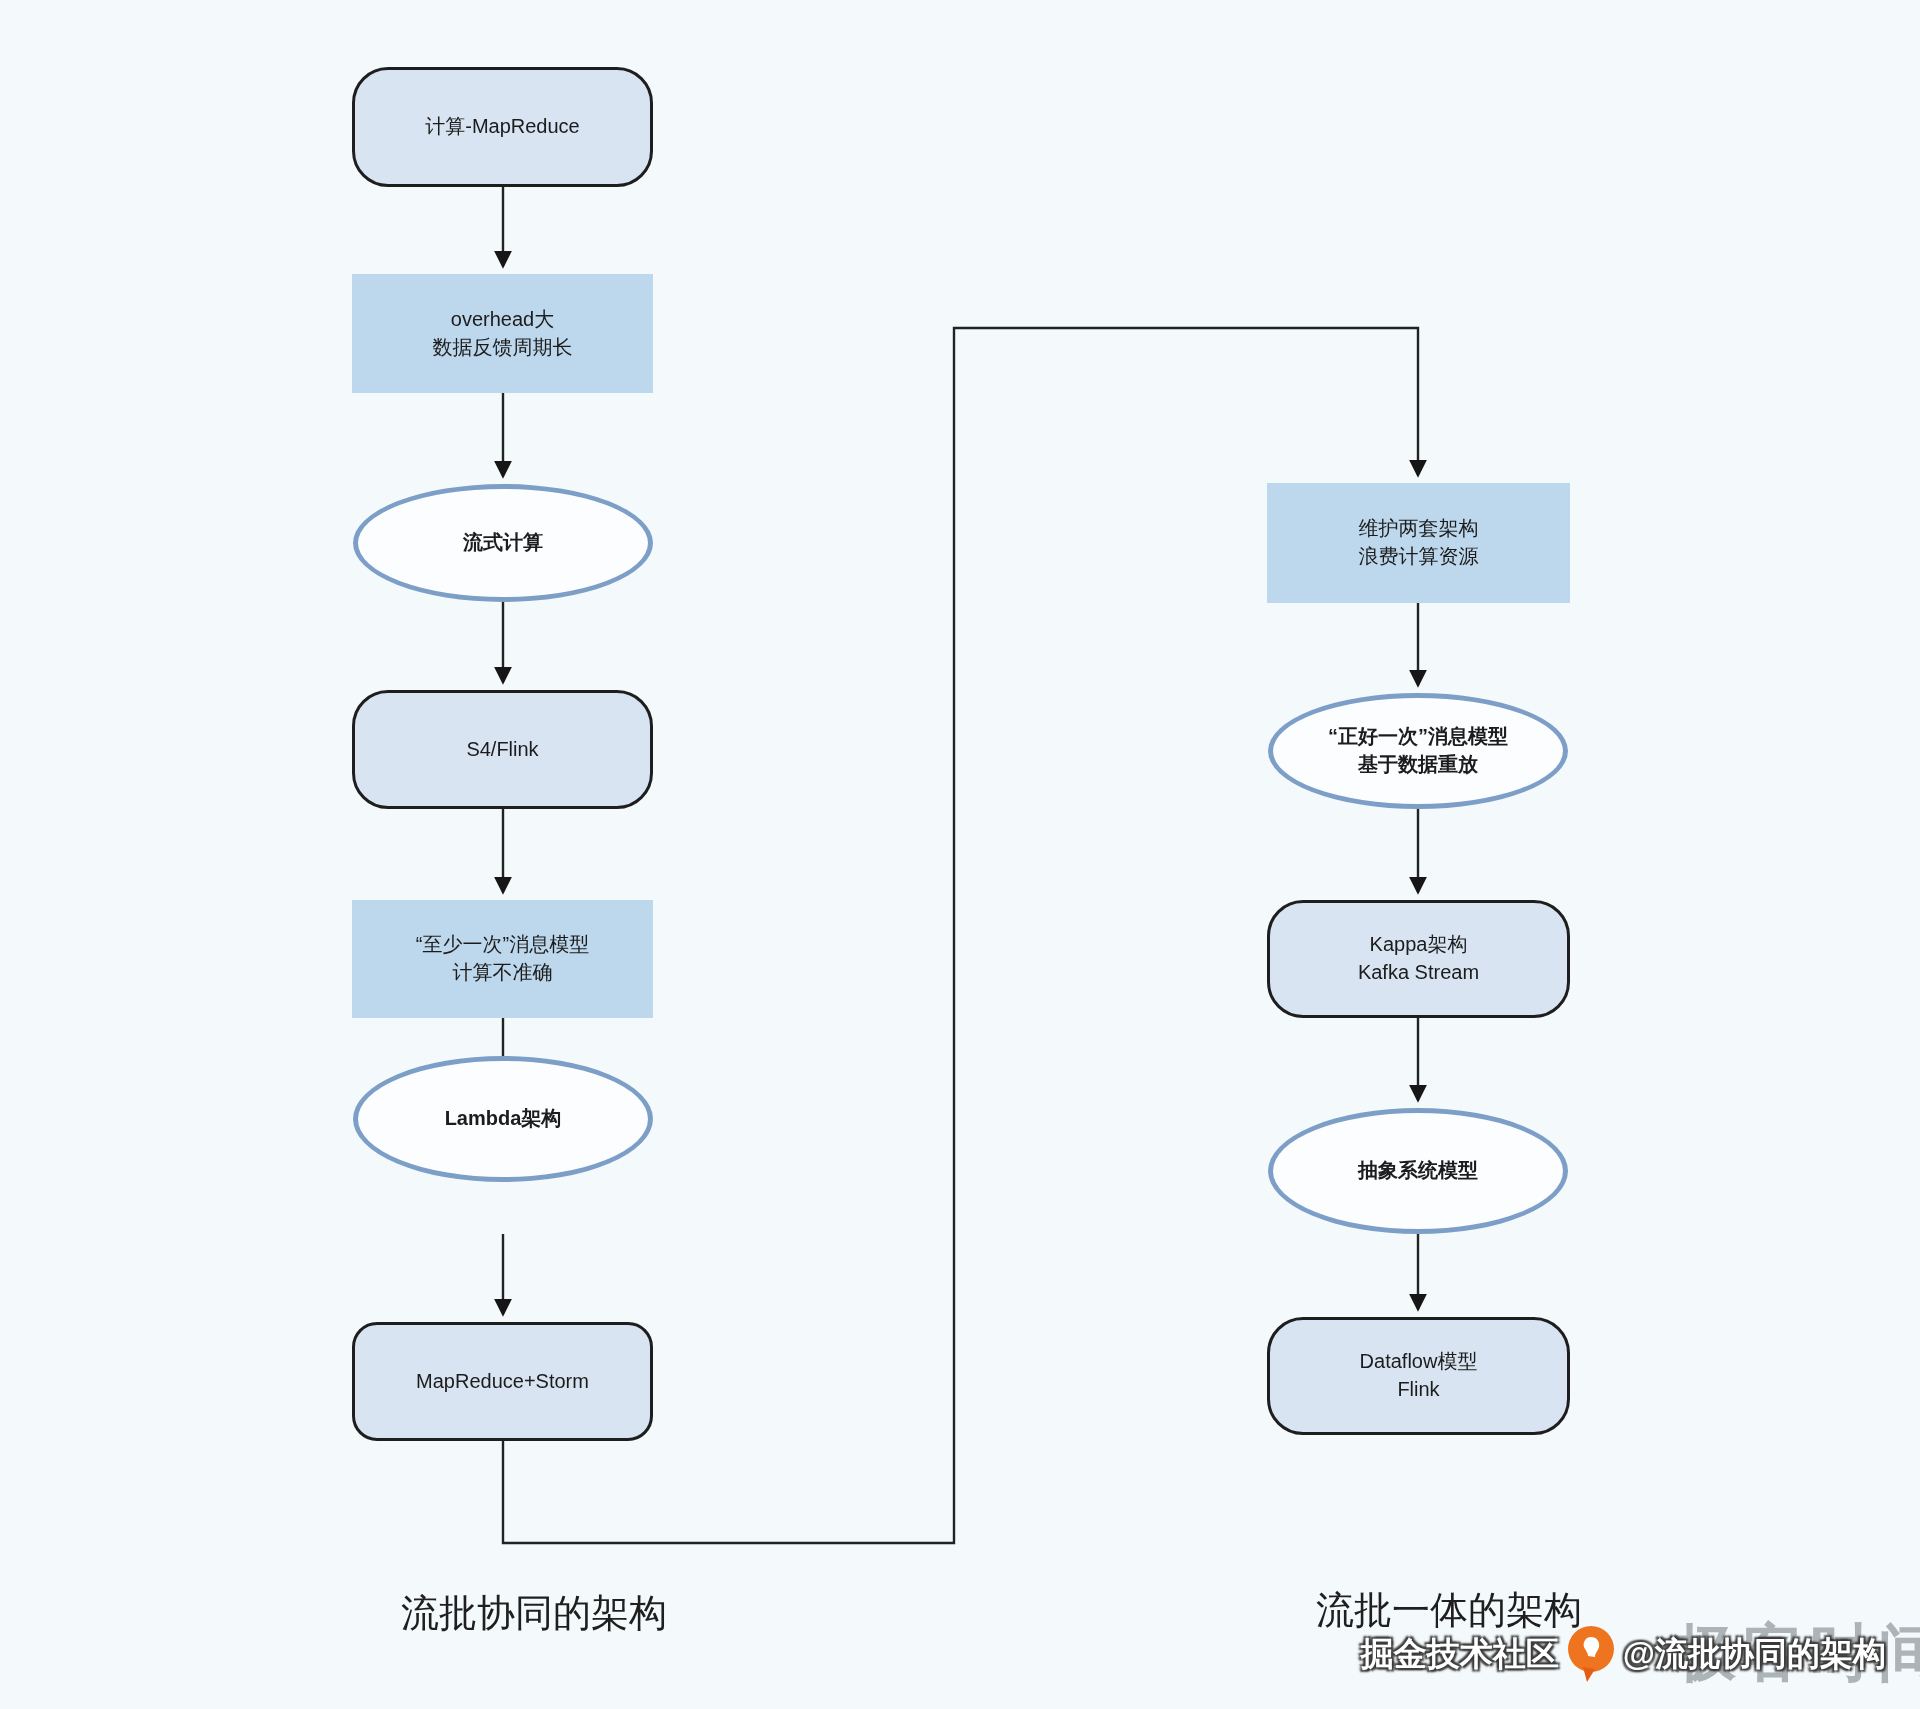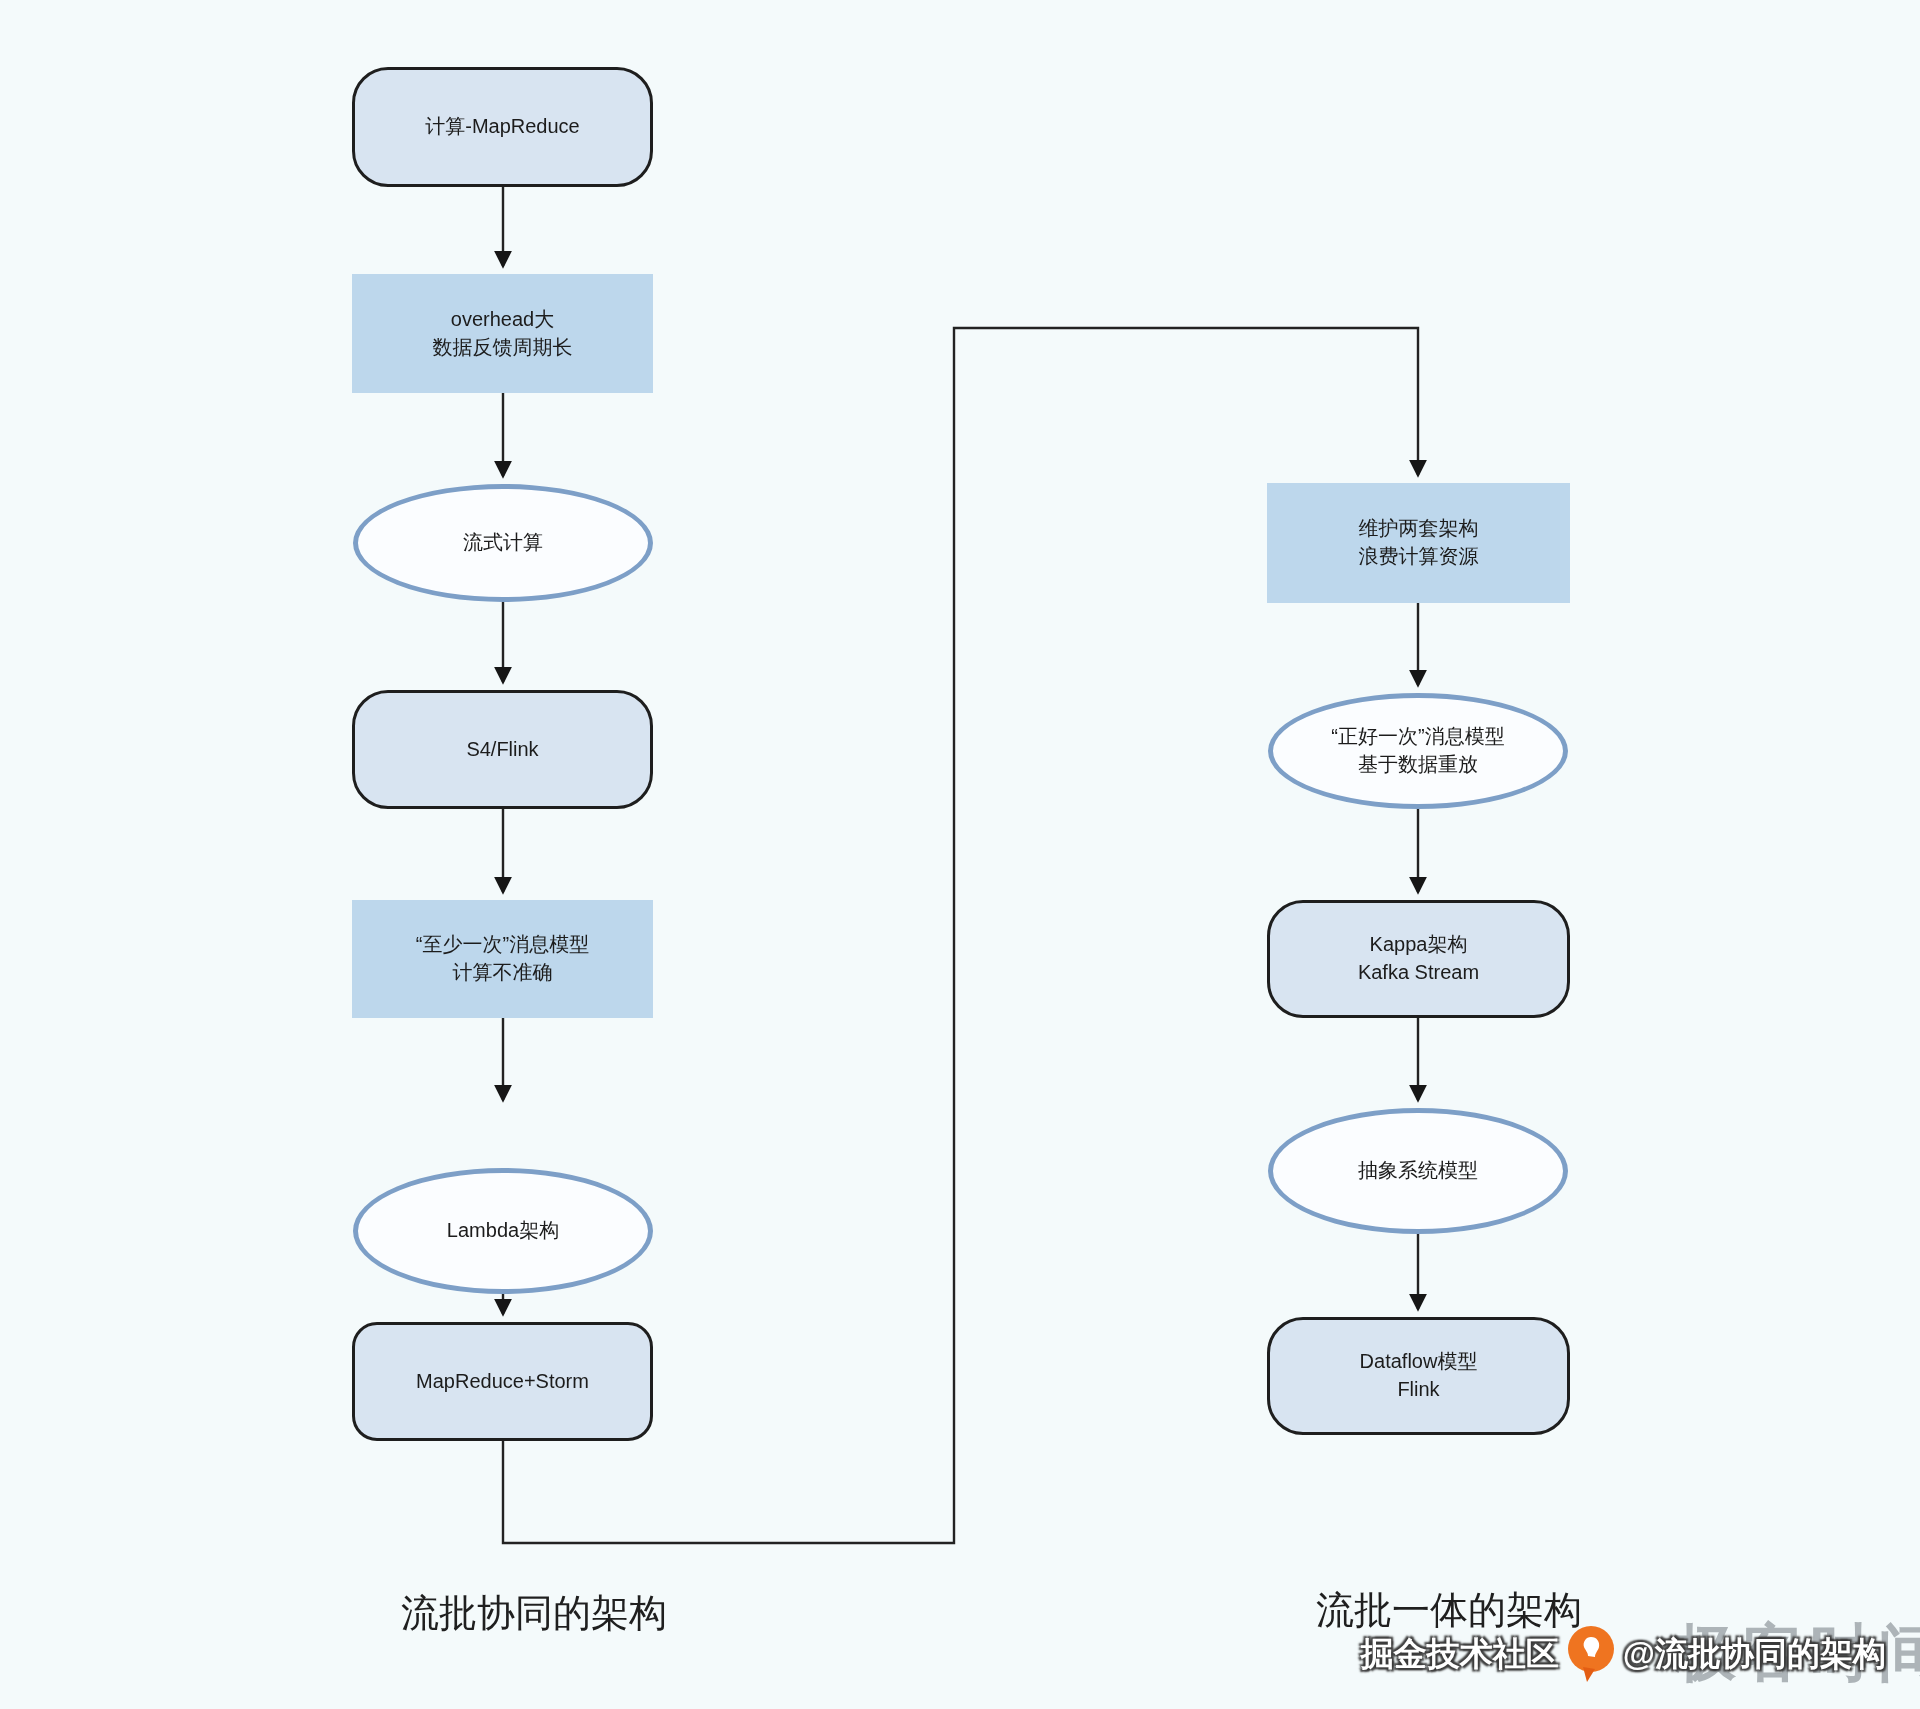--- a/index.html
+++ b/index.html
@@ -26,20 +26,21 @@
     border-radius:36px;
   }
   .shape-rect{
     background:#bdd7ec;
     border:none;
   }
   .shape-ellipse{
     background:#fbfdff;
     border:5px solid #7d9fc7;
     border-radius:50%;
+    font-weight:bold;
   }
   .caption{
     position:absolute;
     font-size:38px;color:#1f1f1f;
     text-align:center;white-space:nowrap;
     transform:translateX(-50%);
     margin-left:31px;
   }
   
   .wm-wrap{position:absolute;right:0;bottom:0;width:480px;height:100px;}
@@ -92,21 +93,21 @@
   <div class="node shape-rect" style="left:352px;top:274px;width:301px;height:119px;">overhead大
 数据反馈周期长</div>
 
   <div class="node shape-ellipse" style="left:353px;top:484px;width:300px;height:118px;">流式计算</div>
 
   <div class="node shape-rounded" style="left:352px;top:690px;width:301px;height:119px;">S4/Flink</div>
 
   <div class="node shape-rect" style="left:352px;top:900px;width:301px;height:118px;">“至少一次”消息模型
 计算不准确</div>
 
-  <div class="node shape-ellipse" style="left:353px;top:1168px;width:300px;height:126px;">Lambda架构</div>
+  <div class="node shape-ellipse" style="left:353px;top:1056px;width:300px;height:126px;">Lambda架构</div>
 
   <div class="node shape-rounded" style="left:352px;top:1322px;width:301px;height:119px;border-radius:25px;">MapReduce+Storm</div>
 
   <div class="node shape-rect" style="left:1267px;top:483px;width:303px;height:120px;">维护两套架构
 浪费计算资源</div>
 
   <div class="node shape-ellipse" style="left:1268px;top:693px;width:300px;height:116px;">“正好一次”消息模型
 基于数据重放</div>
 
   <div class="node shape-rounded" style="left:1267px;top:900px;width:303px;height:118px;">Kappa架构

